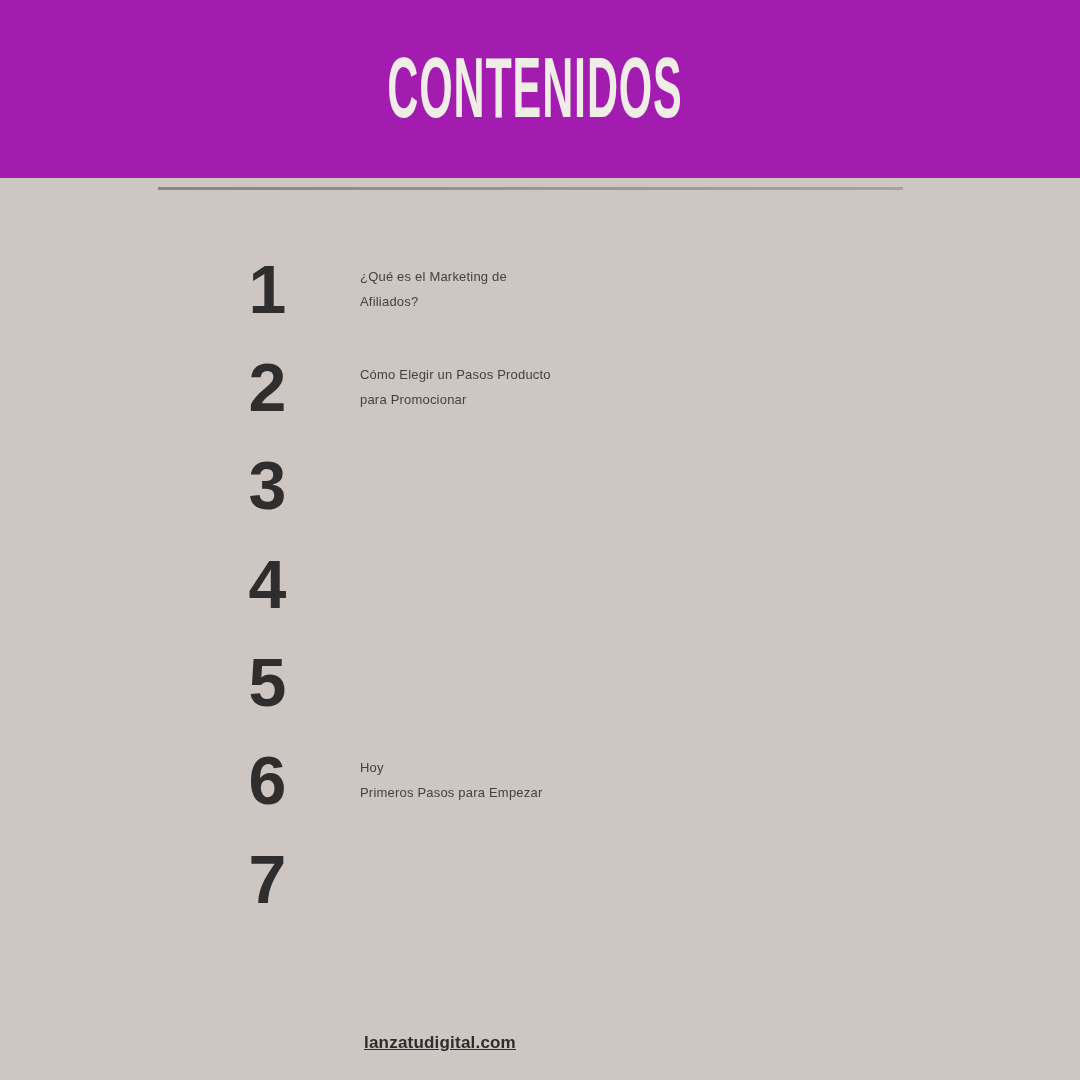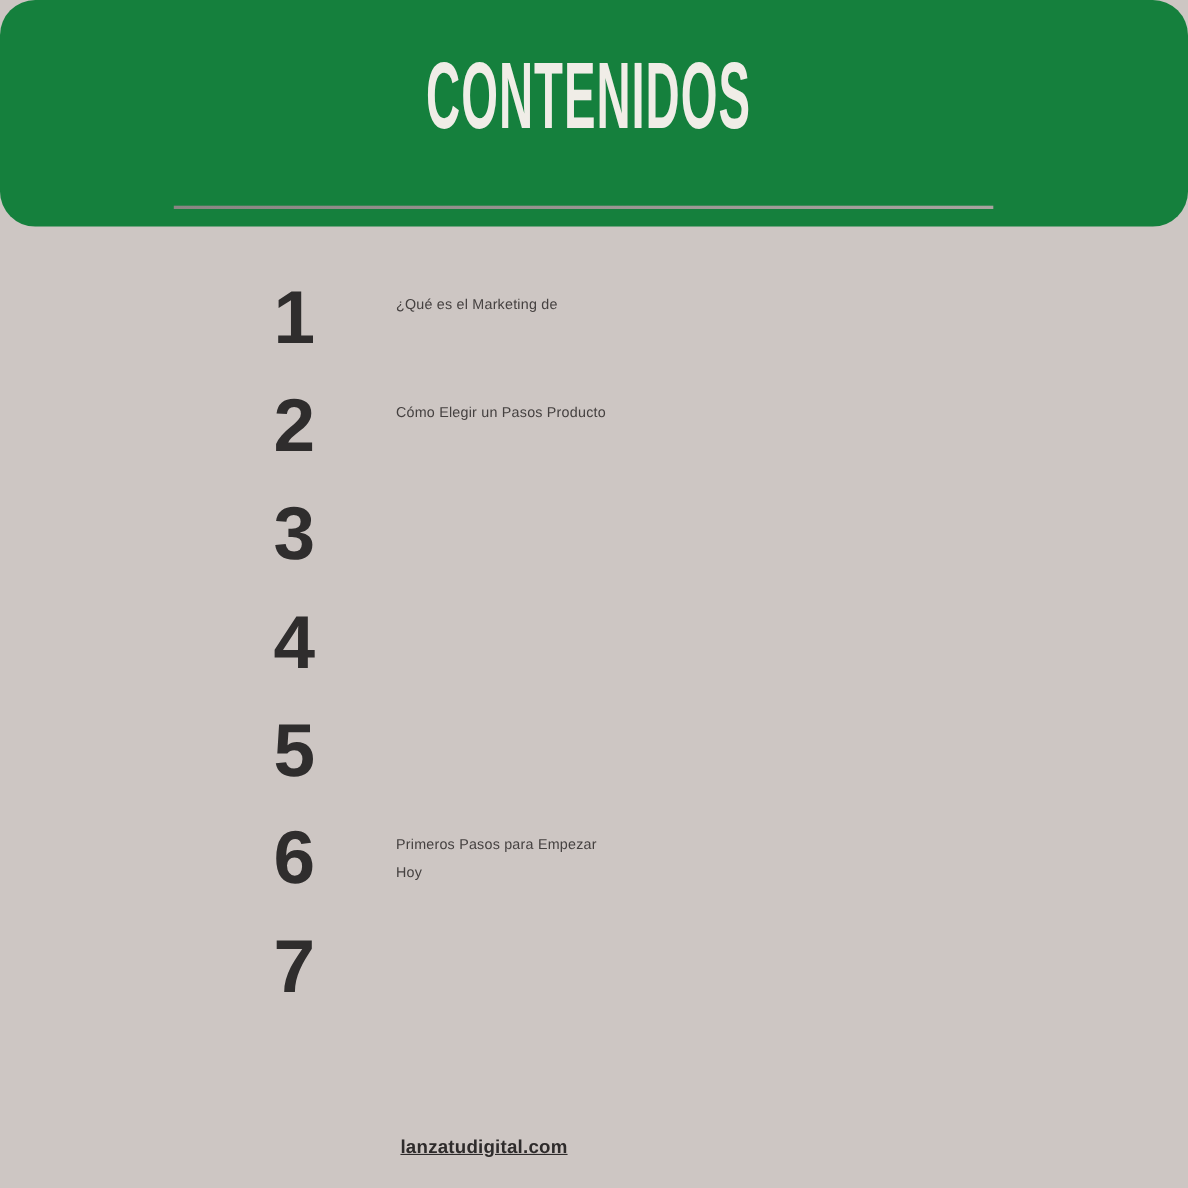--- a/index.html
+++ b/index.html
@@ -9,23 +9,22 @@
     overflow: hidden;
   }
   .canvas {
     position: relative;
     width: 1080px; height: 1080px;
     background: #cdc6c3;
   }
   
   .header {
     position: absolute; left: 0; top: 0;
-    width: 1080px; height: 206px;
-    background: #15803d;
-    border-radius: 32px;
+    width: 1080px; height: 178px;
+    background: #a21caf;
   }
   .title {
     margin: 44px 0 0 0;
     line-height: 1;
     font-size: 86px;
     font-weight: 700;
     letter-spacing: 0.02em;
     color: #f0ede7;
     text-align: center;
     transform: scaleX(0.5) translateX(-10px);
@@ -85,47 +84,49 @@
   </div>
 
   <div class="page-edge"></div>
 
   <div class="toc">
 
     <div class="row" style="top:255px">
       <div class="num">1</div>
       <div class="txt">
         <div>¿Qué es el Marketing de</div>
+        <div>Afiliados?</div>
       </div>
     </div>
 
     <div class="row" style="top:353px">
       <div class="num">2</div>
       <div class="txt">
         <div>Cómo Elegir un Pasos Producto</div>
+        <div>para Promocionar</div>
       </div>
     </div>
 
     <div class="row" style="top:451px">
       <div class="num">3</div>
     </div>
 
     <div class="row" style="top:550px">
       <div class="num">4</div>
     </div>
 
     <div class="row" style="top:648px">
       <div class="num">5</div>
     </div>
 
     <div class="row" style="top:746px">
       <div class="num">6</div>
       <div class="txt">
+        <div>Hoy</div>
         <div>Primeros Pasos para Empezar</div>
-        <div>Hoy</div>
       </div>
     </div>
 
     <div class="row" style="top:845px">
       <div class="num">7</div>
     </div>
 
   </div>
 
   <div class="footer">

